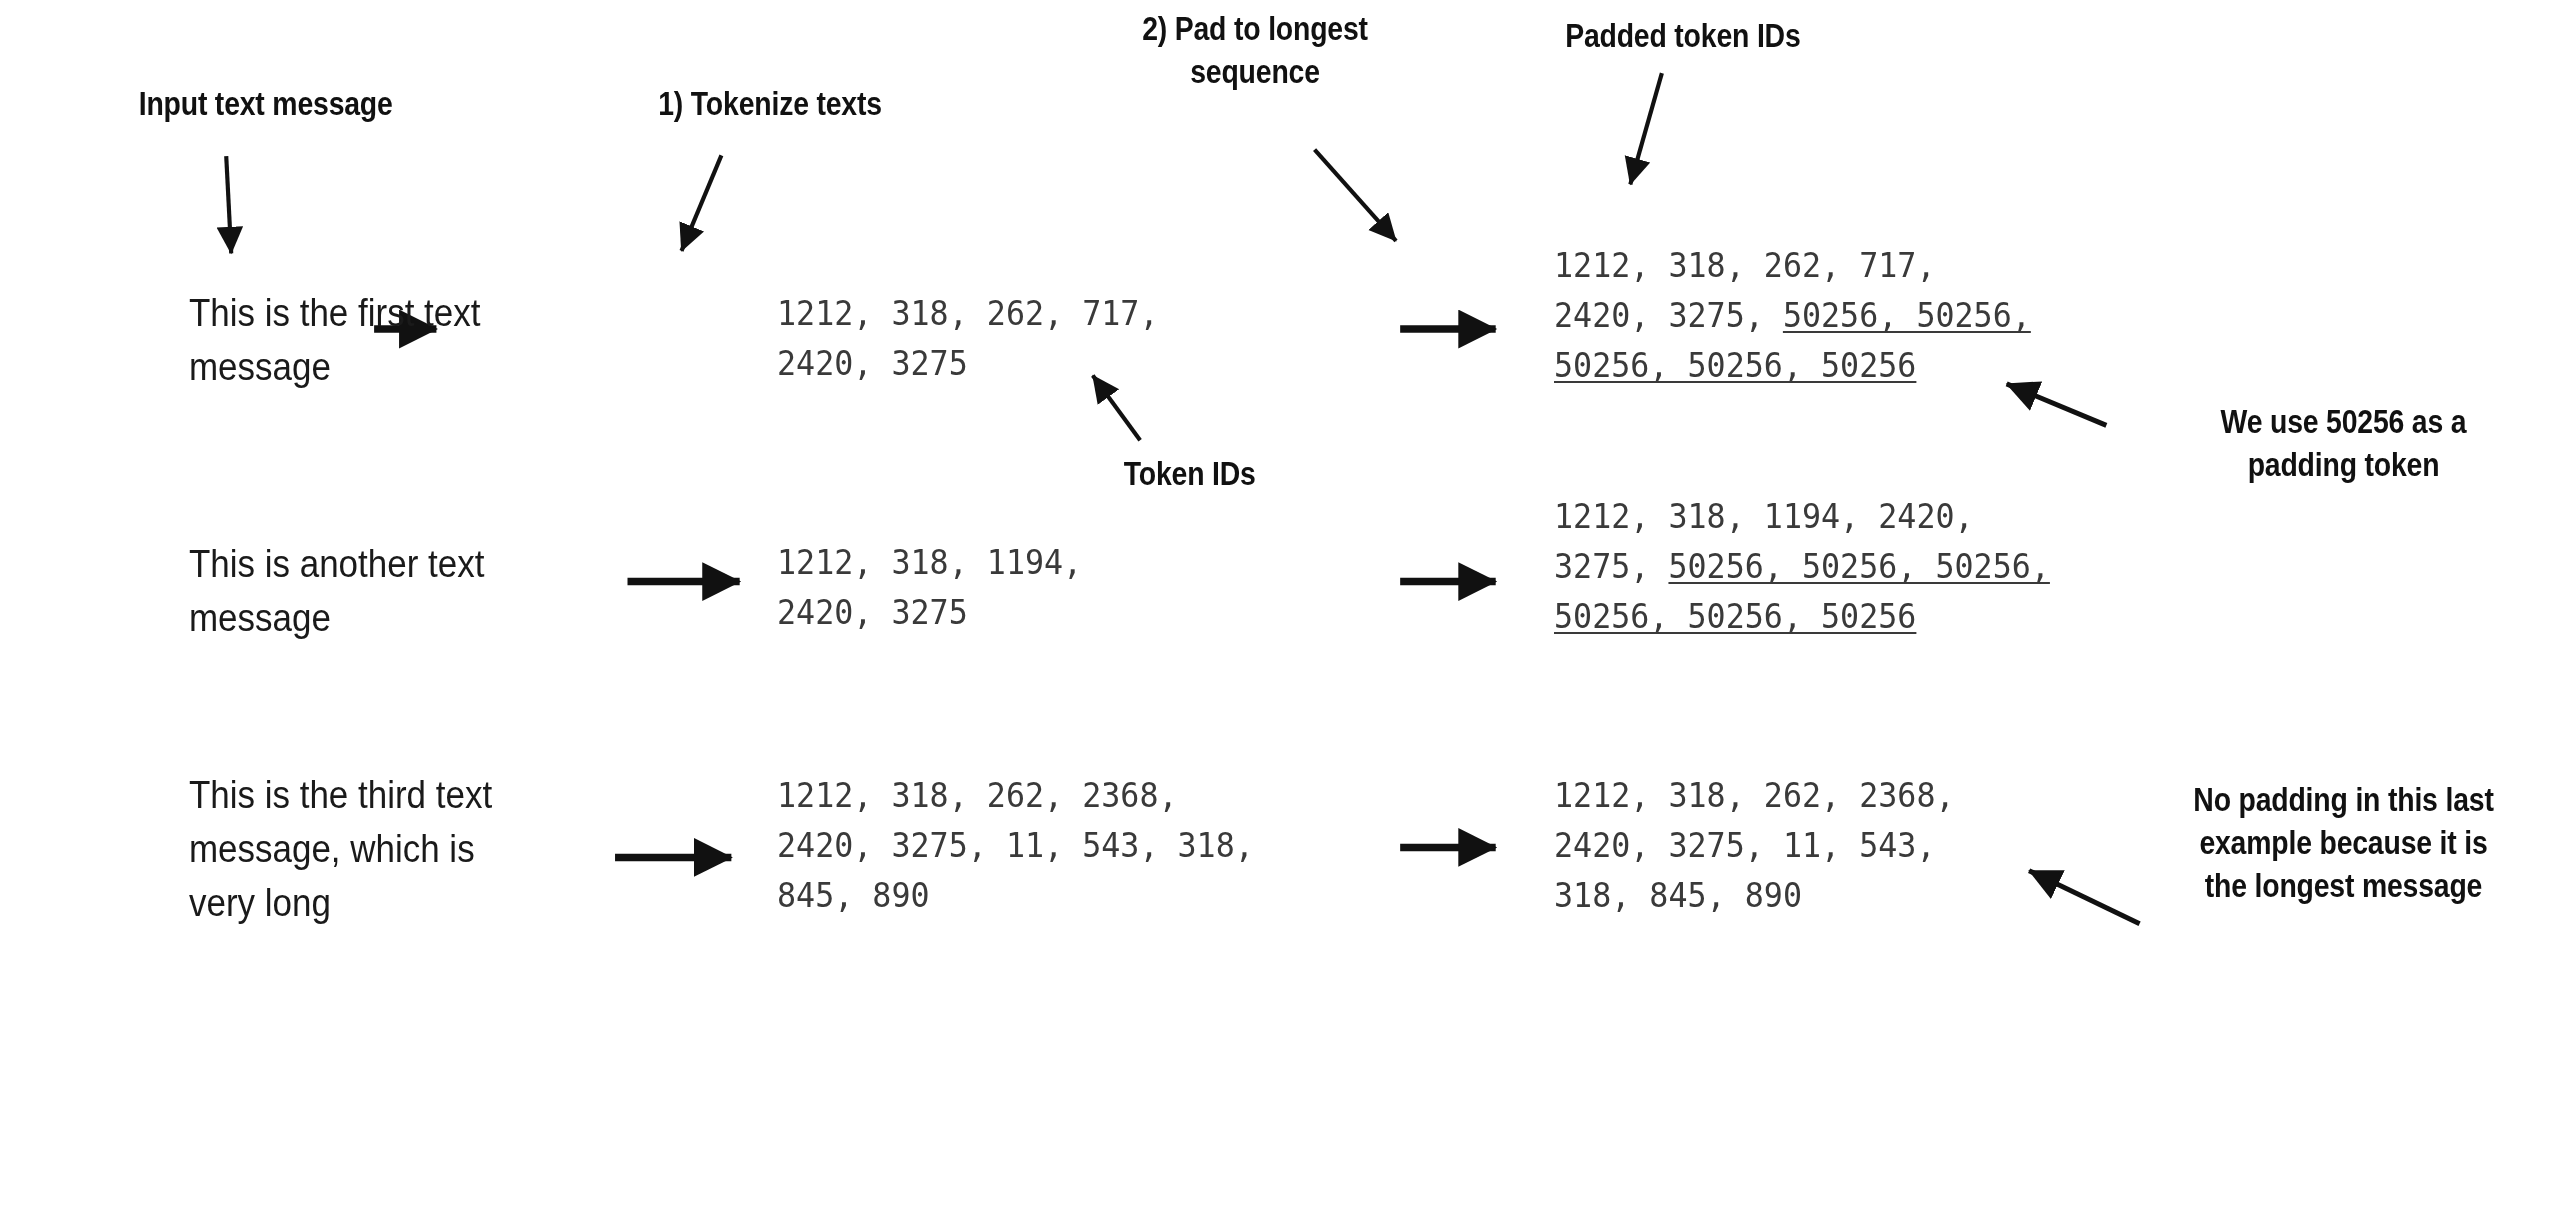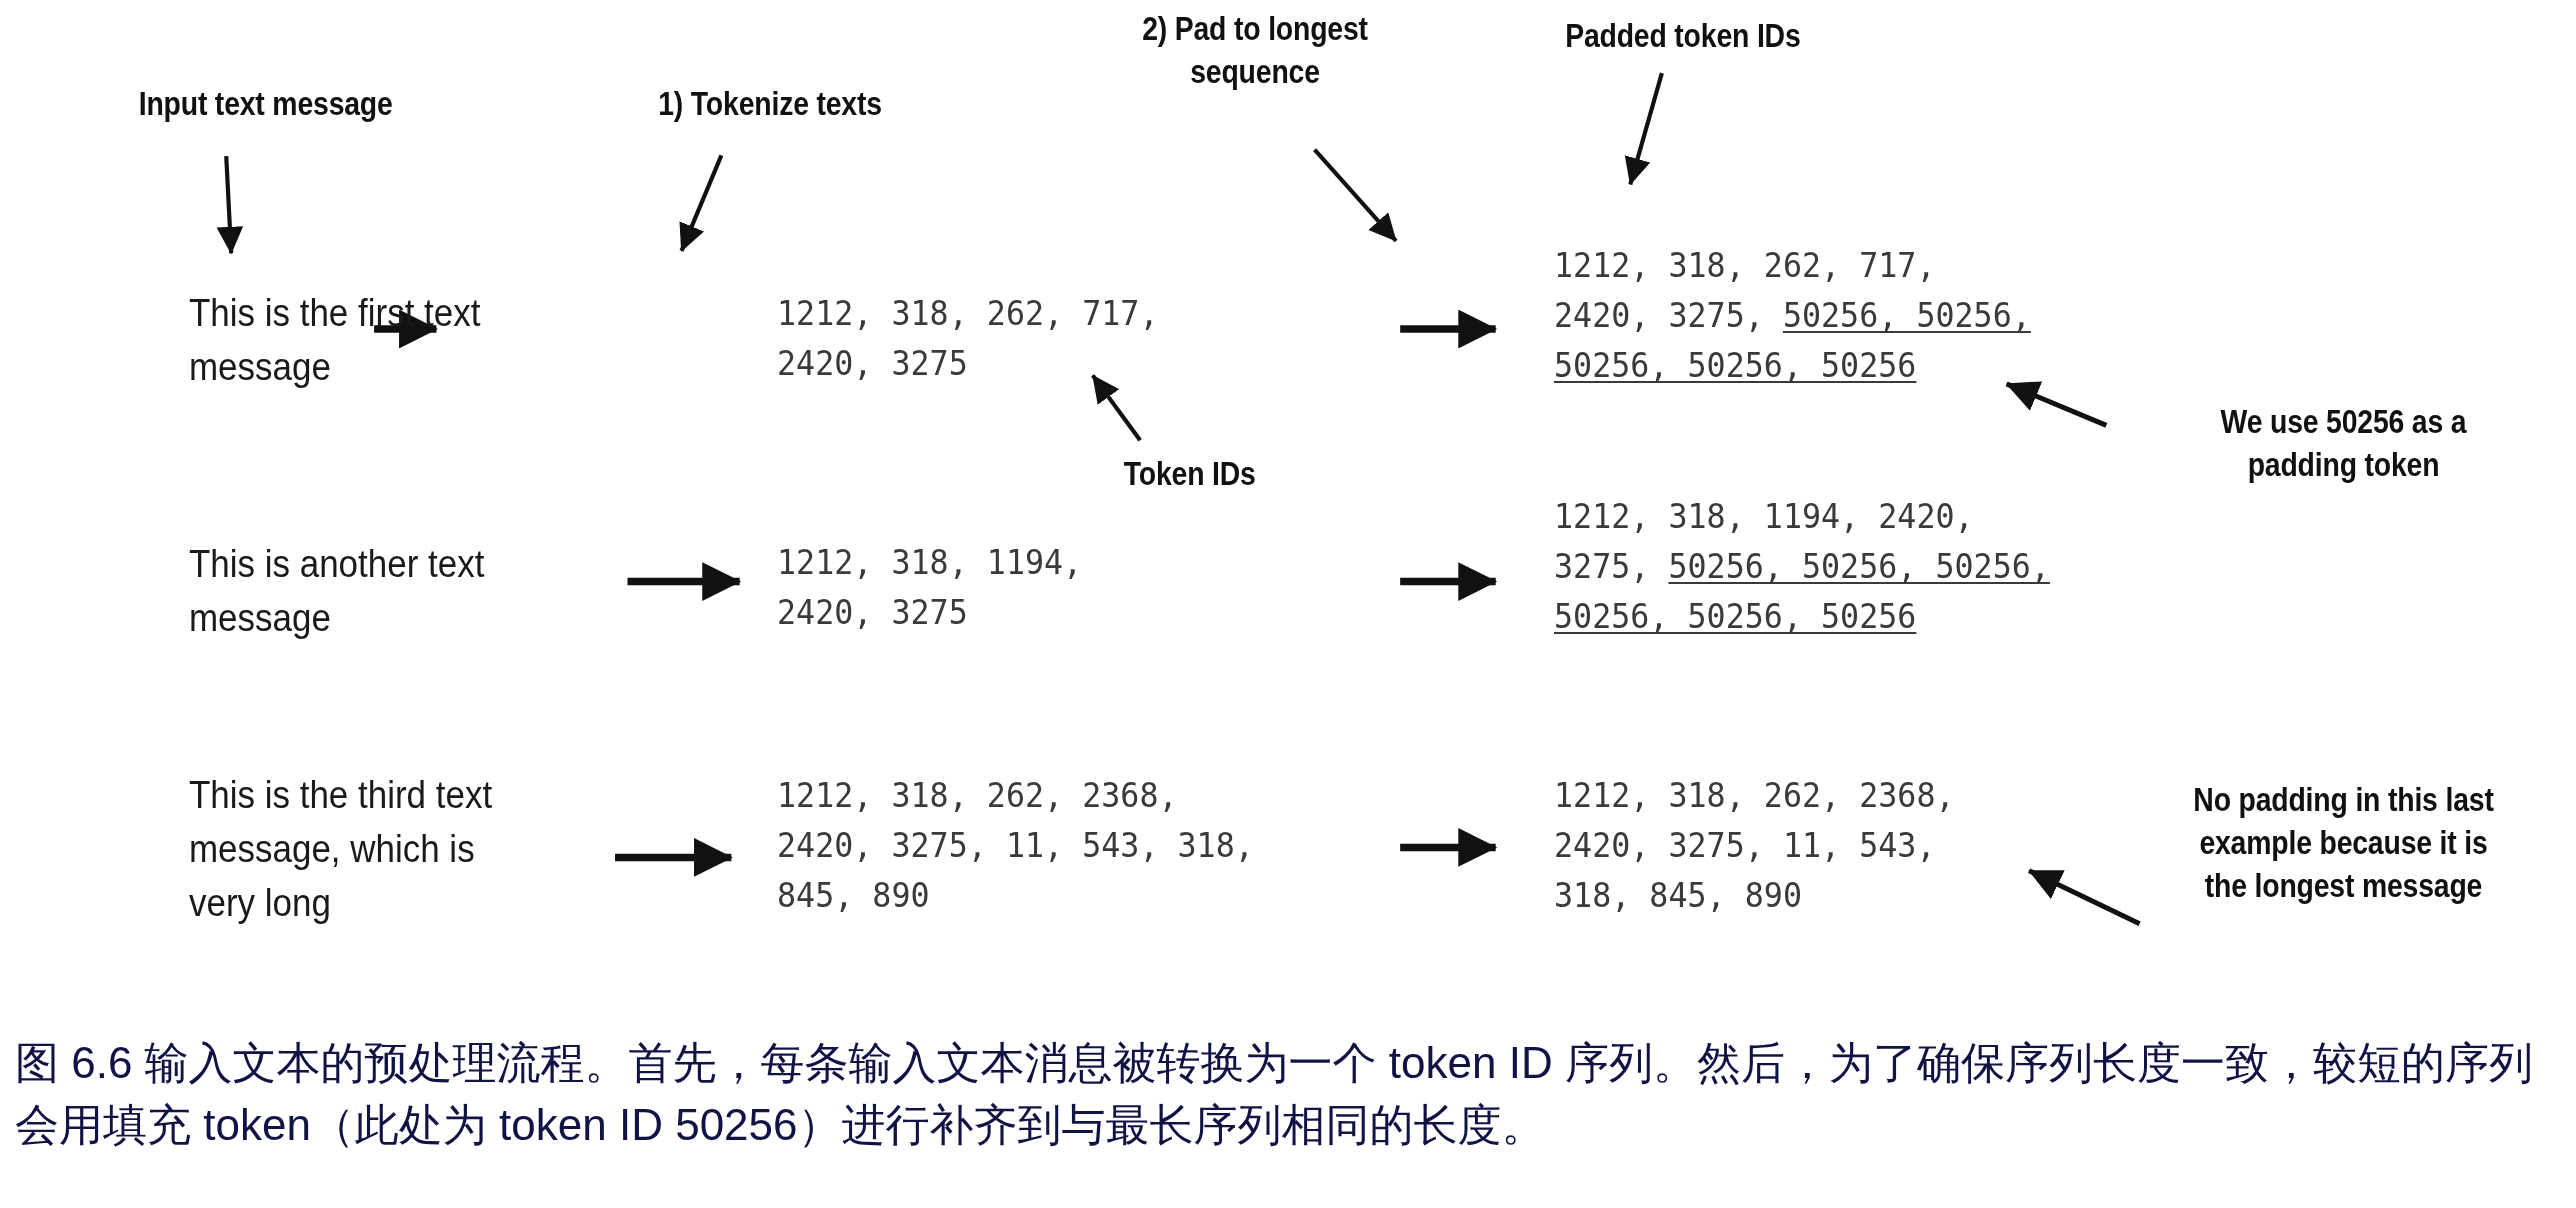--- a/index.html
+++ b/index.html
@@ -198,16 +198,15 @@
 very long</div>
 
   <div class="ids" style="left:777px; top:771px; width:632px;">1212, 318, 262, 2368,
 2420, 3275, 11, 543, 318,
 845, 890</div>
 
   <div class="ids" style="left:1554px; top:771px; width:632px;">1212, 318, 262, 2368,
 2420, 3275, 11, 543,
 318, 845, 890</div>
 
-  <div id="caption">图 6.6 输入文本的预处理流程。首先，每条输入文本消息被转换为一个 token ID 序列。然后，为了确保序列长度一致，较短的序列会用填充 token（此处为 token ID 50256）进行补齐到与最长序列相同的长度。</div>
 
 </div>
 
 
 </body></html>

